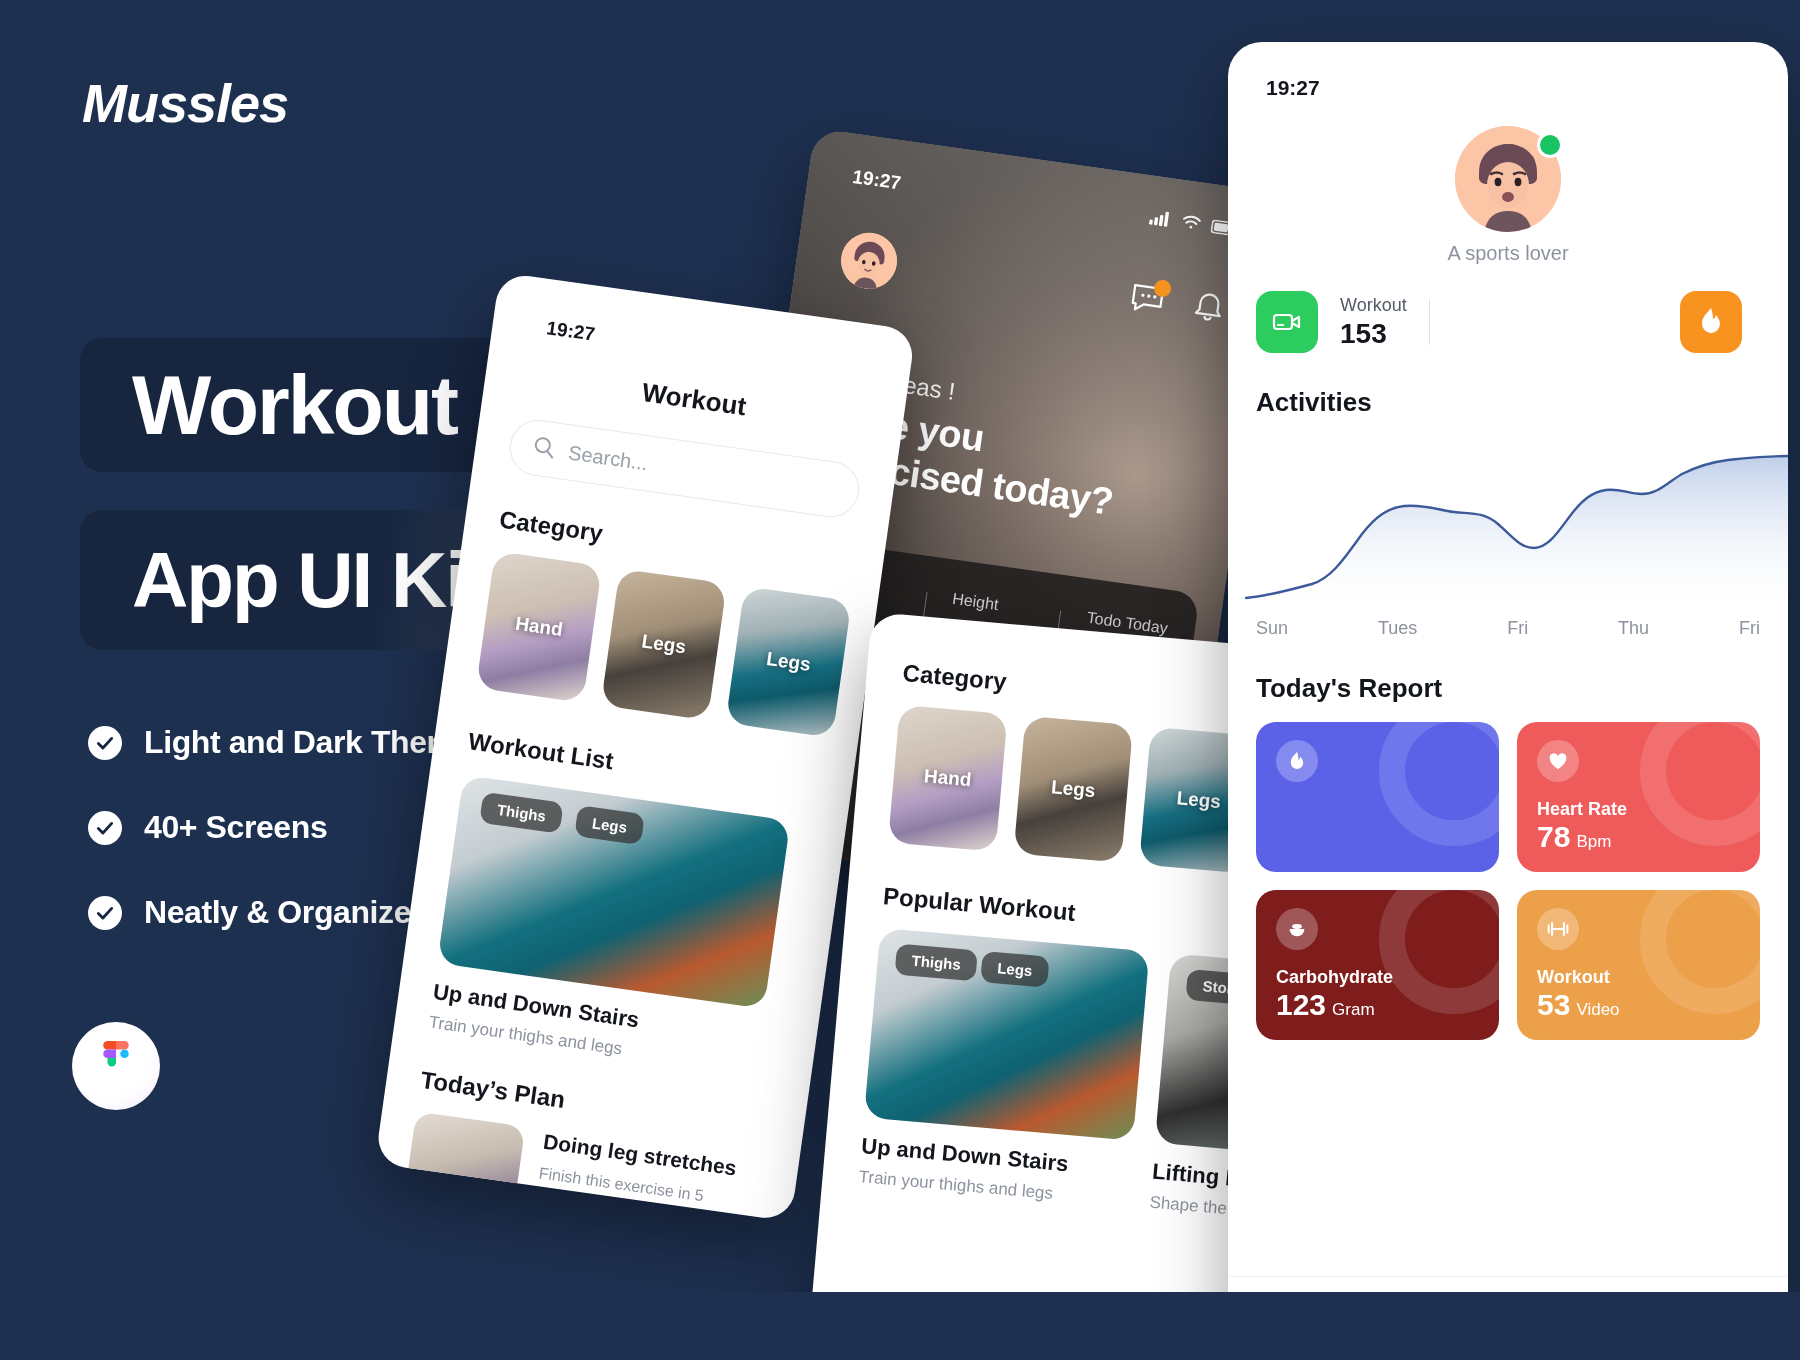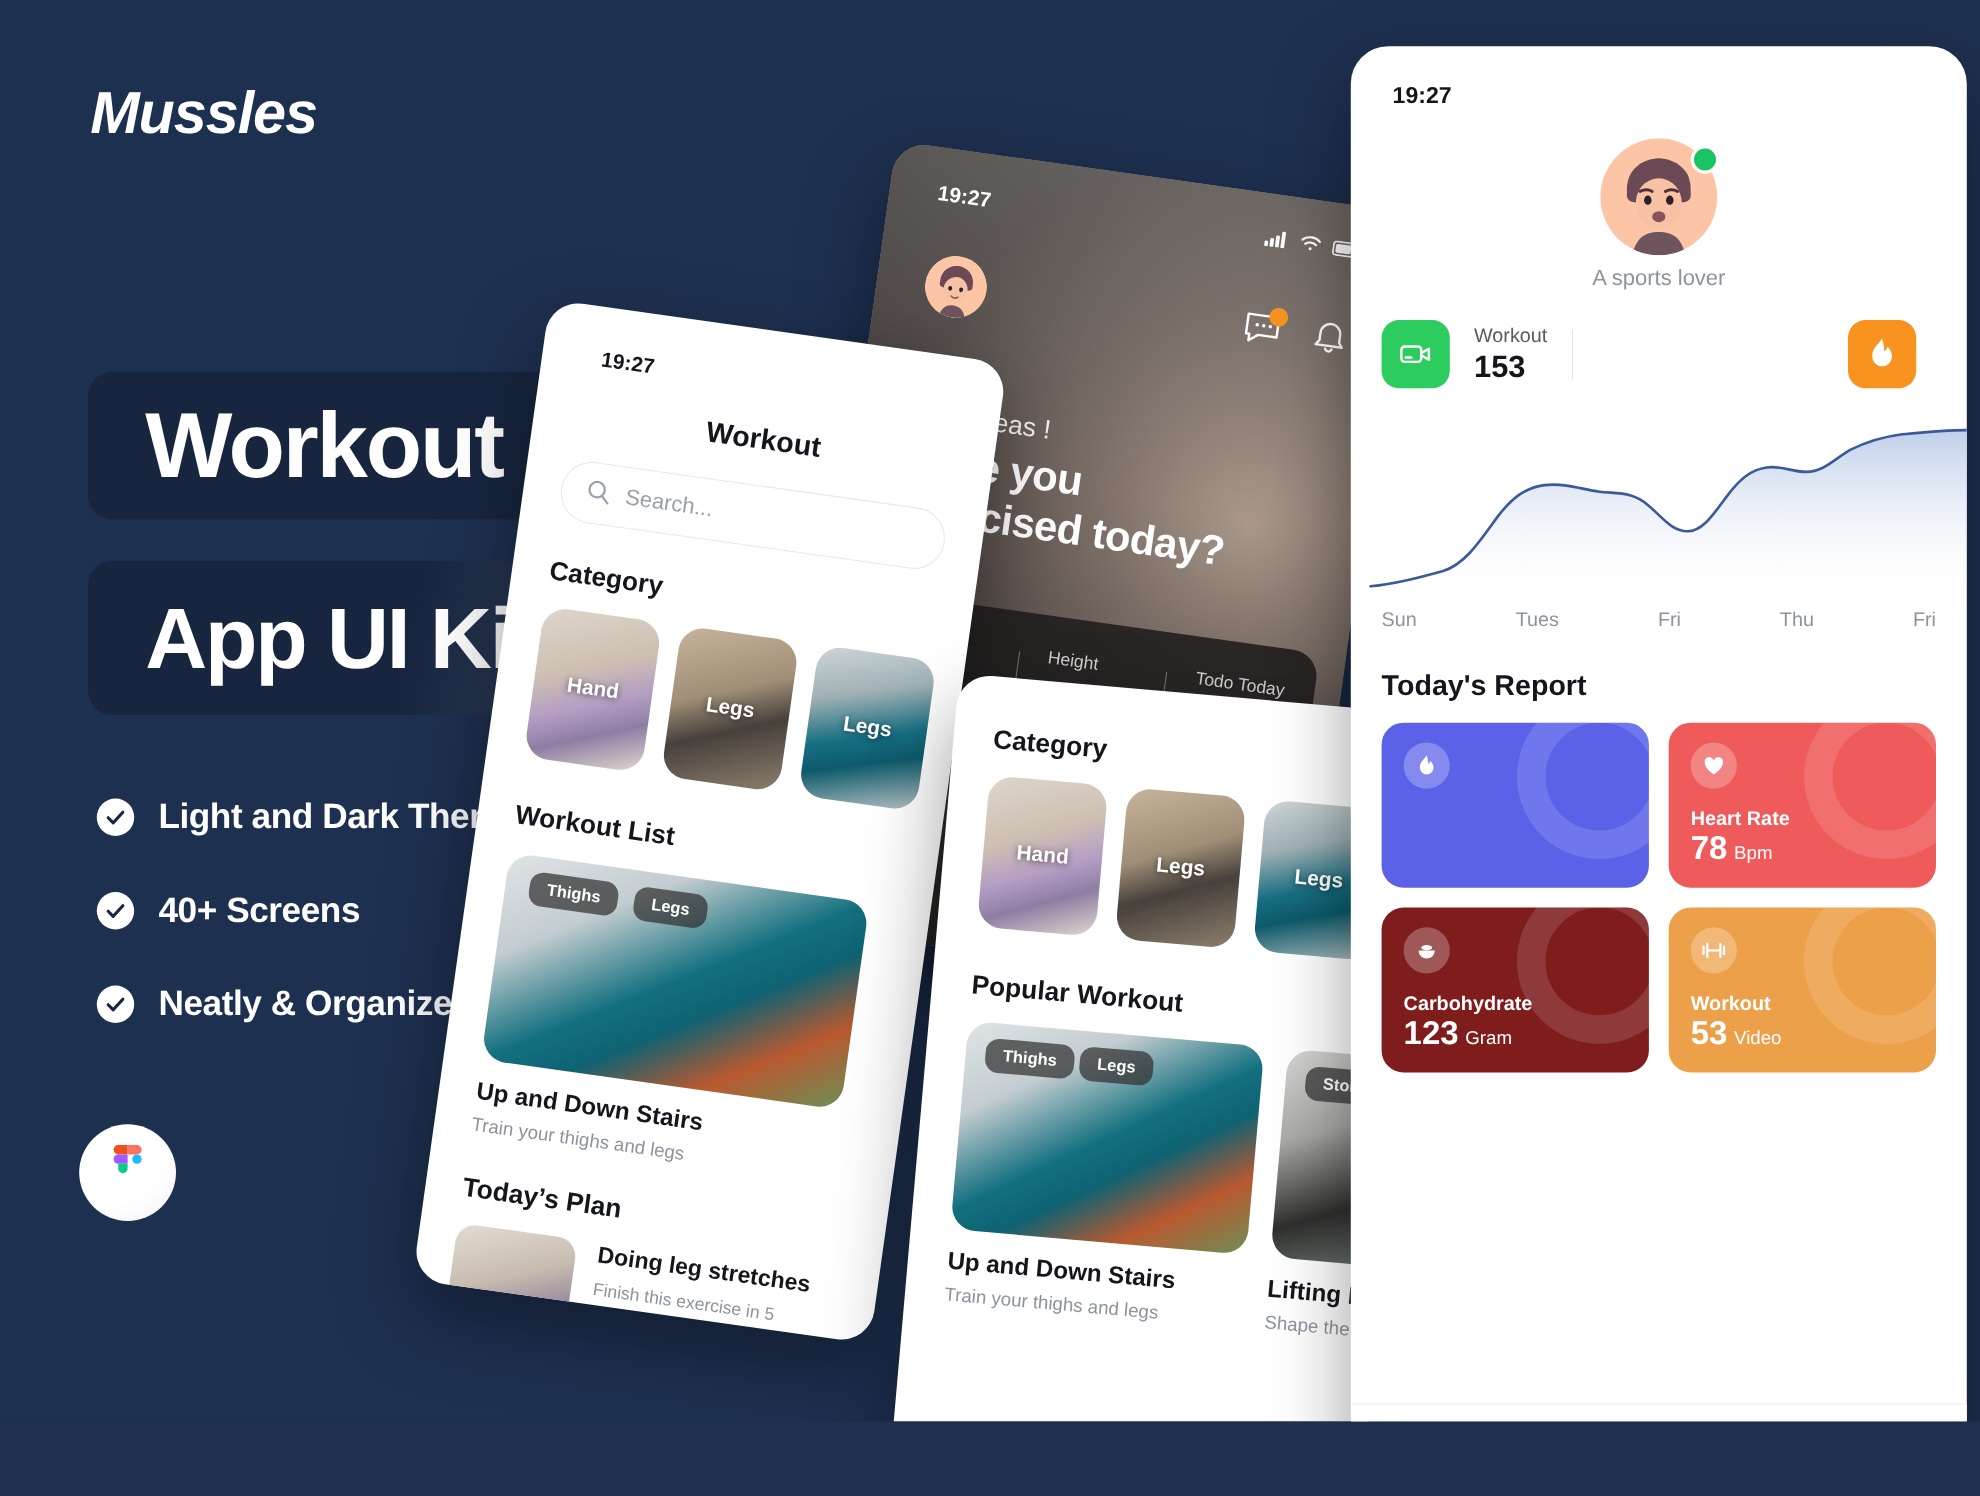--- a/index.html
+++ b/index.html
@@ -532,20 +532,21 @@
         <div class="v">153</div>
       </span>
       <span class="m-div"></span>
       <span class="metric-icon" style="background:#f7931e;margin-left:auto;margin-right:18px;">
         <svg width="26" height="30" viewBox="0 0 26 30" fill="#fff">
           <path d="M13 1C9 7 4 9 4 17a9 9 0 0018 0c0-4-2-6-4-9-1 3-2 4-3 4 0-4-1-8-2-11z"></path>
         </svg>
       </span>
     </div>
 
+    <div class="p4-sec">Activities</div>
 
     <div class="chart-wrap">
       <svg width="560" height="180" viewBox="0 0 560 180" preserveAspectRatio="none">
         <defs>
           <linearGradient id="areaFill" x1="0" y1="0" x2="0" y2="1">
             <stop offset="0%" stop-color="#aabfe2" stop-opacity="0.75"></stop>
             <stop offset="100%" stop-color="#ffffff" stop-opacity="0.05"></stop>
           </linearGradient>
         </defs>
         <path d="M18,168 C40,166 62,160 84,154 C104,148 118,126 134,104 C148,86 160,78 176,76 C196,74 210,80 226,82 C244,84 256,82 270,94 C284,106 292,118 306,118 C320,118 330,102 342,86 C354,70 364,62 378,60 C392,58 400,64 414,64 C430,64 440,52 454,44 C470,36 484,32 500,30 C520,28 538,26 560,26 L560,180 L18,180 Z" fill="url(#areaFill)"></path>

